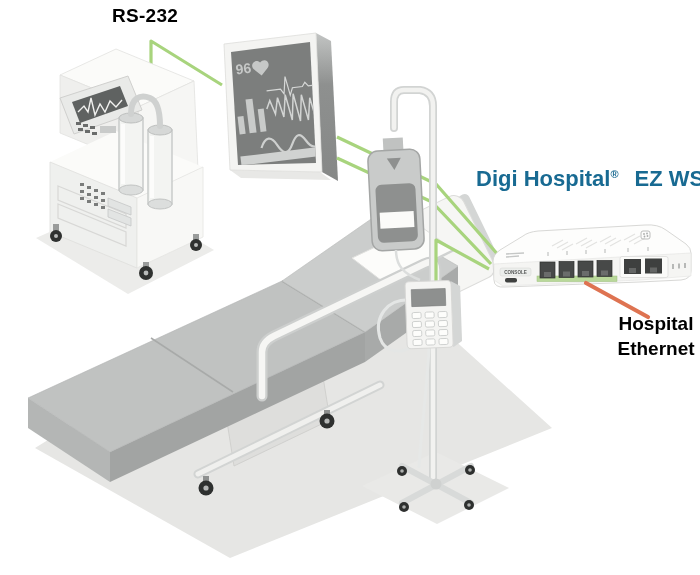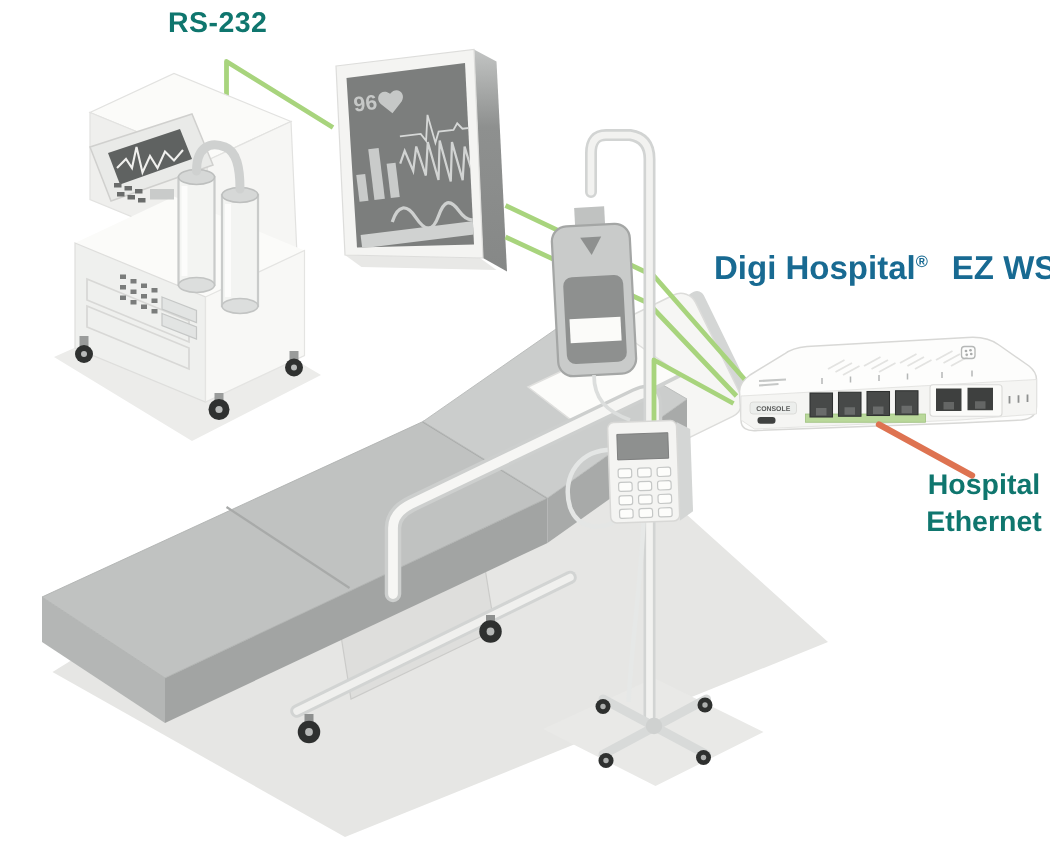--- a/index.html
+++ b/index.html
@@ -1,19 +1,19 @@
 <!DOCTYPE html>
 <html><head>
 <meta charset="utf-8">
 <style>
   html,body{margin:0;padding:0;background:#ffffff;}
   #stage{position:relative;width:700px;height:575px;background:#ffffff;overflow:hidden;
          font-family:"Liberation Sans", sans-serif;}
   #stage svg{position:absolute;left:0;top:0;}
-  .label{position:absolute;font-weight:bold;color:#0f766e;}
+  .label{position:absolute;font-weight:bold;color:#000000;}
   .rs232{left:112px;top:5px;font-size:19px;letter-spacing:.3px;}
   .product{left:476px;top:166px;font-size:22px;color:#186a92;white-space:nowrap;}
   .product sup{font-size:11px;vertical-align:super;}
   .product .sfx{margin-left:16px;}
   .hospital{left:608px;top:311px;width:96px;text-align:center;font-size:19px;line-height:25px;}
 </style>
 </head>
 <body>
 
 <div id="stage">

